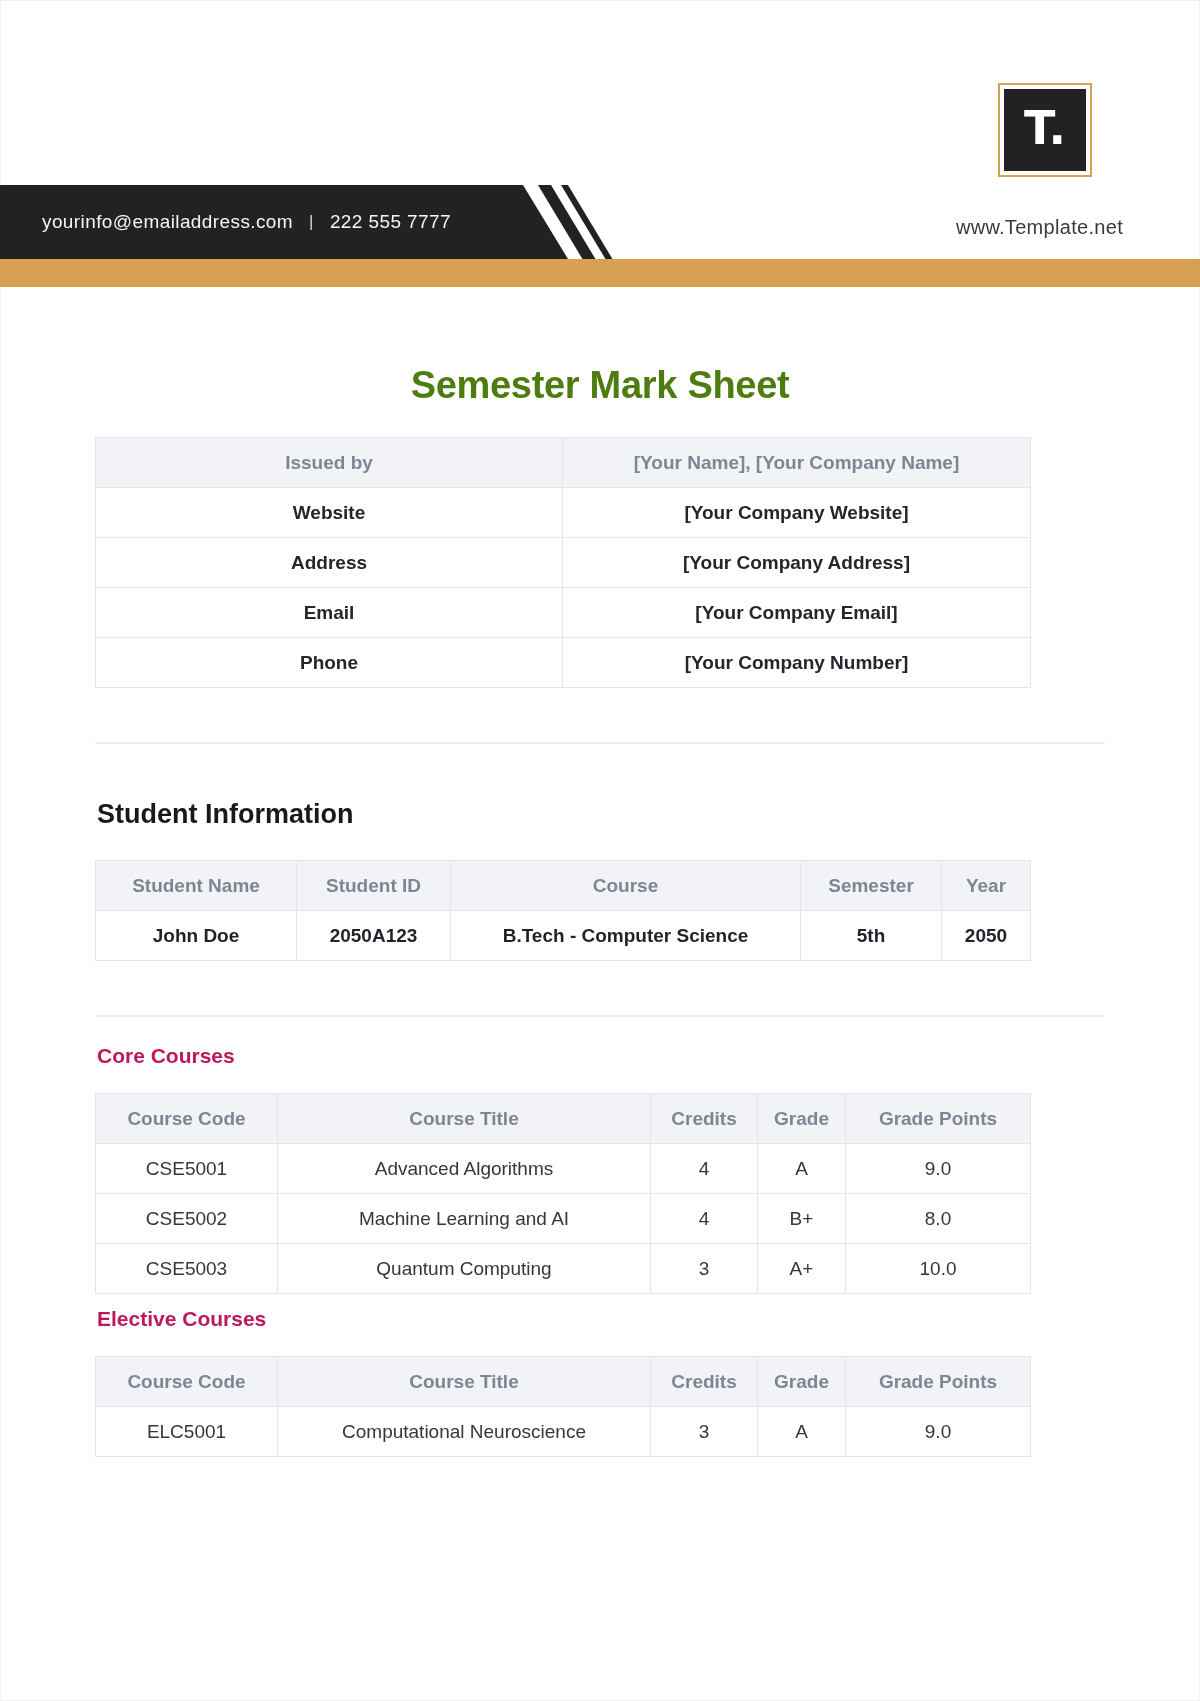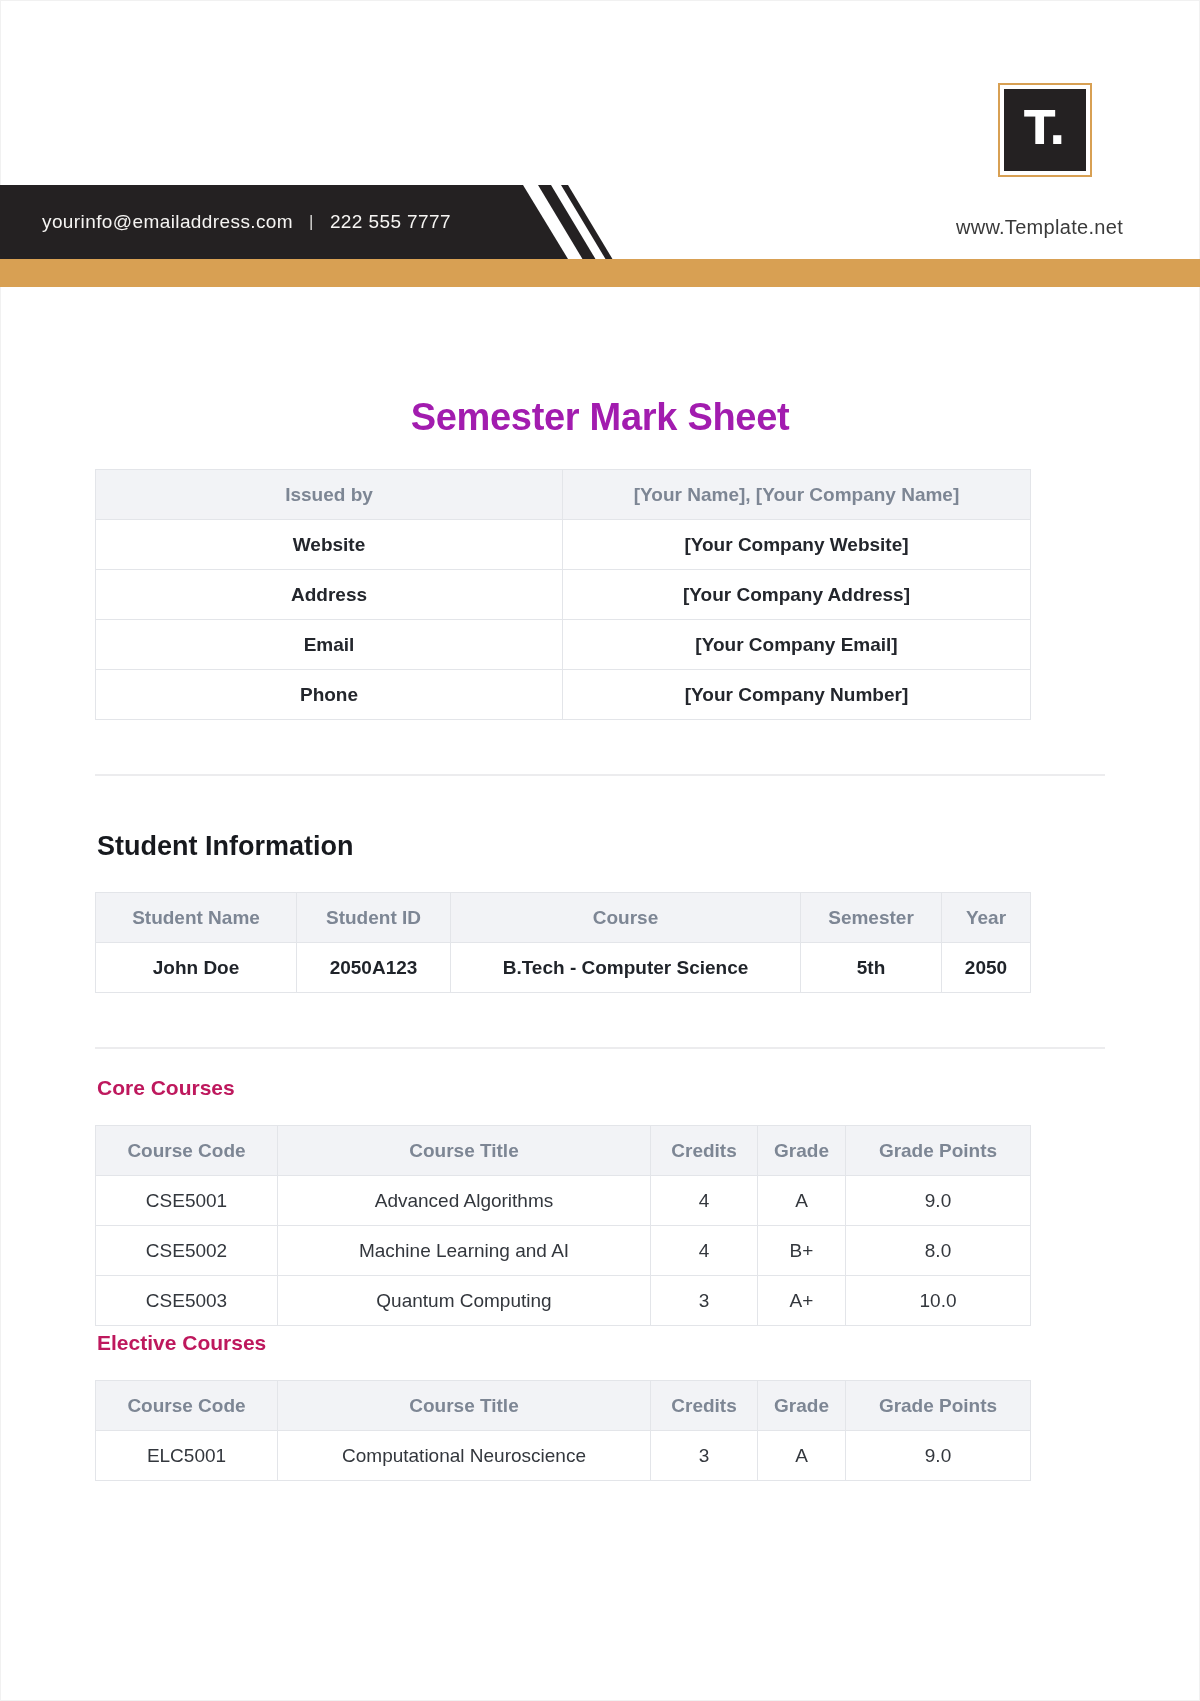--- a/index.html
+++ b/index.html
@@ -34,25 +34,25 @@
   .stripe{position:absolute;top:0;height:74px;background:var(--banner);
         transform:skewX(31deg);transform-origin:top left;}
   .s1{left:538px;width:13px;}
   .s2{left:561px;width:7px;}
   .site{position:absolute;top:216px;right:77px;font-size:20px;font-weight:500;
         color:#3a3a3a;letter-spacing:.3px;}
   .orange-bar{position:absolute;top:259px;left:0;width:100%;height:28px;background:var(--accent);}
 
   
   .content{position:absolute;top:287px;left:95px;width:1010px;}
-  h1.title{margin:108px 0 0;text-align:center;font-size:38px;line-height:44px;
-        font-weight:700;color:#a21caf;letter-spacing:-.3px;}
+  h1.title{margin:76px 0 0;text-align:center;font-size:38px;line-height:44px;
+        font-weight:700;color:#4d7c0f;letter-spacing:-.3px;}
   h2.section{margin:54px 0 0 2px;font-size:27px;line-height:32px;font-weight:700;color:#17191e;}
   h3.subsection{margin:26px 0 0 2px;font-size:21px;line-height:26px;font-weight:700;color:#be185d;}
-  h3.tight{margin-top:4px;}
+  h3.tight{margin-top:12px;}
   .divider{margin-top:54px;width:100%;height:2px;background:var(--divider);}
 
   table{border-collapse:collapse;table-layout:fixed;width:935px;border-radius:7px;}
   .kv-table{margin-top:30px;}
   td,th{border:1px solid var(--border);height:50px;padding:6px 10px;
         text-align:center;vertical-align:middle;font-size:19px;line-height:26px;}
   .kv-table td{font-weight:700;color:#23262c;}
   .kv-table tr.kv-head td{background:var(--header-bg);color:var(--header-text);}
   .data-table{margin-top:30px;padding-left:20px;}
   .data-table th{background:var(--header-bg);color:var(--header-text);font-weight:700;}

